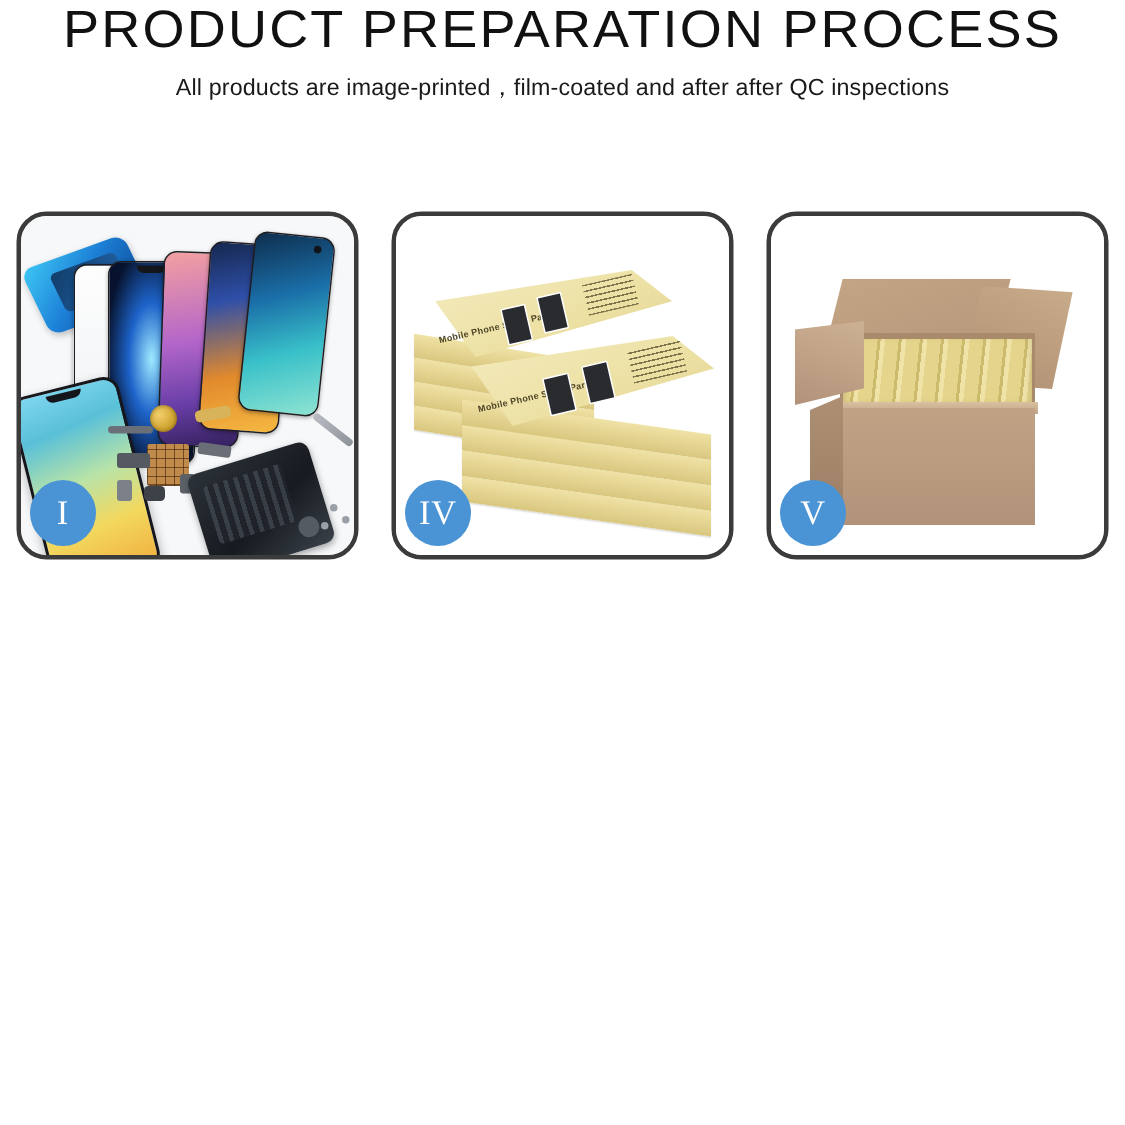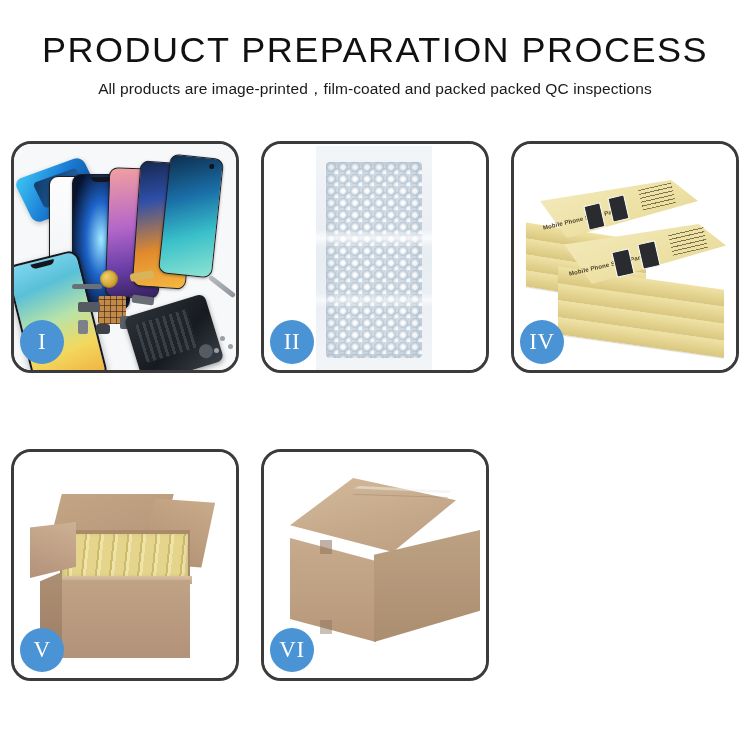--- a/index.html
+++ b/index.html
@@ -11,21 +11,20 @@
     width: 750px;
     height: 750px;
     font-family: "Liberation Sans", sans-serif;
     overflow: hidden;
     position: relative;
   }
 
   
   .header {
     width: 750px;
-    padding-top: 30px;
     text-align: center;
   }
   .title {
     font-family: "Liberation Sans", sans-serif;
     font-size: 35px;
     font-weight: 400;
     letter-spacing: 1.4px;
     color: #111111;
     line-height: 40px;
     white-space: nowrap;
@@ -347,21 +346,21 @@
     clip-path: polygon(38% 0, 100% 29%, 100% 37%, 36% 8%);
   }
   .s-tab1 { position:absolute; left:56px; top:88px; width:12px; height:14px; background: rgba(140,115,92,.55); }
   .s-tab2 { position:absolute; left:56px; top:168px; width:12px; height:14px; background: rgba(140,115,92,.45); }
 </style>
 </head>
 <body>
 
 <div class="header">
   <h1 class="title">PRODUCT PREPARATION PROCESS</h1>
-  <p class="subtitle">All products are image-printed，film-coated and packed packed QC inspections</p>
+  <p class="subtitle">All products are image-printed，film-coated and after after QC inspections</p>
 </div>
 
 <div class="grid">
 
   <div class="panel p1">
     <div class="panel-inner">
       <div class="bg"></div>
       <div class="blue-screen"></div>
       <div class="phone-fan">
         <div class="fanphone f1"></div>
@@ -392,30 +391,20 @@
       <div class="part flex8"></div>
       <div class="board"></div>
       <div class="screwdriver"></div>
       <div class="tiny-screw" style="left:206px;top:192px"></div>
       <div class="tiny-screw" style="left:214px;top:200px"></div>
       <div class="tiny-screw" style="left:200px;top:204px"></div>
     </div>
     <div class="badge">I</div>
   </div>
 
-  <div class="panel p2">
-    <div class="panel-inner">
-      <div class="bg"></div>
-      <div class="wrap-sheet"></div>
-      <div class="bubbles"></div>
-      <div class="wrap-gloss"></div>
-      <div class="wrap-gloss2"></div>
-    </div>
-    <div class="badge">II</div>
-  </div>
 
 
   <div class="panel p4">
     <div class="panel-inner">
       <div class="bg"></div>
       <div class="stack">
 
         <div class="ybox" style="left:4px;  top:66px;  width:120px; height:16px; transform:skewY(9deg);"></div>
         <div class="ybox" style="left:4px;  top:82px;  width:120px; height:16px; transform:skewY(9deg);"></div>
         <div class="ybox" style="left:4px;  top:98px;  width:120px; height:16px; transform:skewY(9deg);"></div>
@@ -450,27 +439,14 @@
       <div class="c-interior"></div>
       <div class="c-contents"></div>
       <div class="c-flap-left"></div>
       <div class="c-lip"></div>
       <div class="c-front"></div>
       <div class="c-side"></div>
     </div>
     <div class="badge">V</div>
   </div>
 
-  <div class="panel p6">
-    <div class="panel-inner">
-      <div class="bg"></div>
-      <div class="s-top"></div>
-      <div class="s-seam"></div>
-      <div class="s-tape"></div>
-      <div class="s-front"></div>
-      <div class="s-right"></div>
-      <div class="s-tab1"></div>
-      <div class="s-tab2"></div>
-    </div>
-    <div class="badge">VI</div>
-  </div>
 
 </div>
 
 </body></html>

